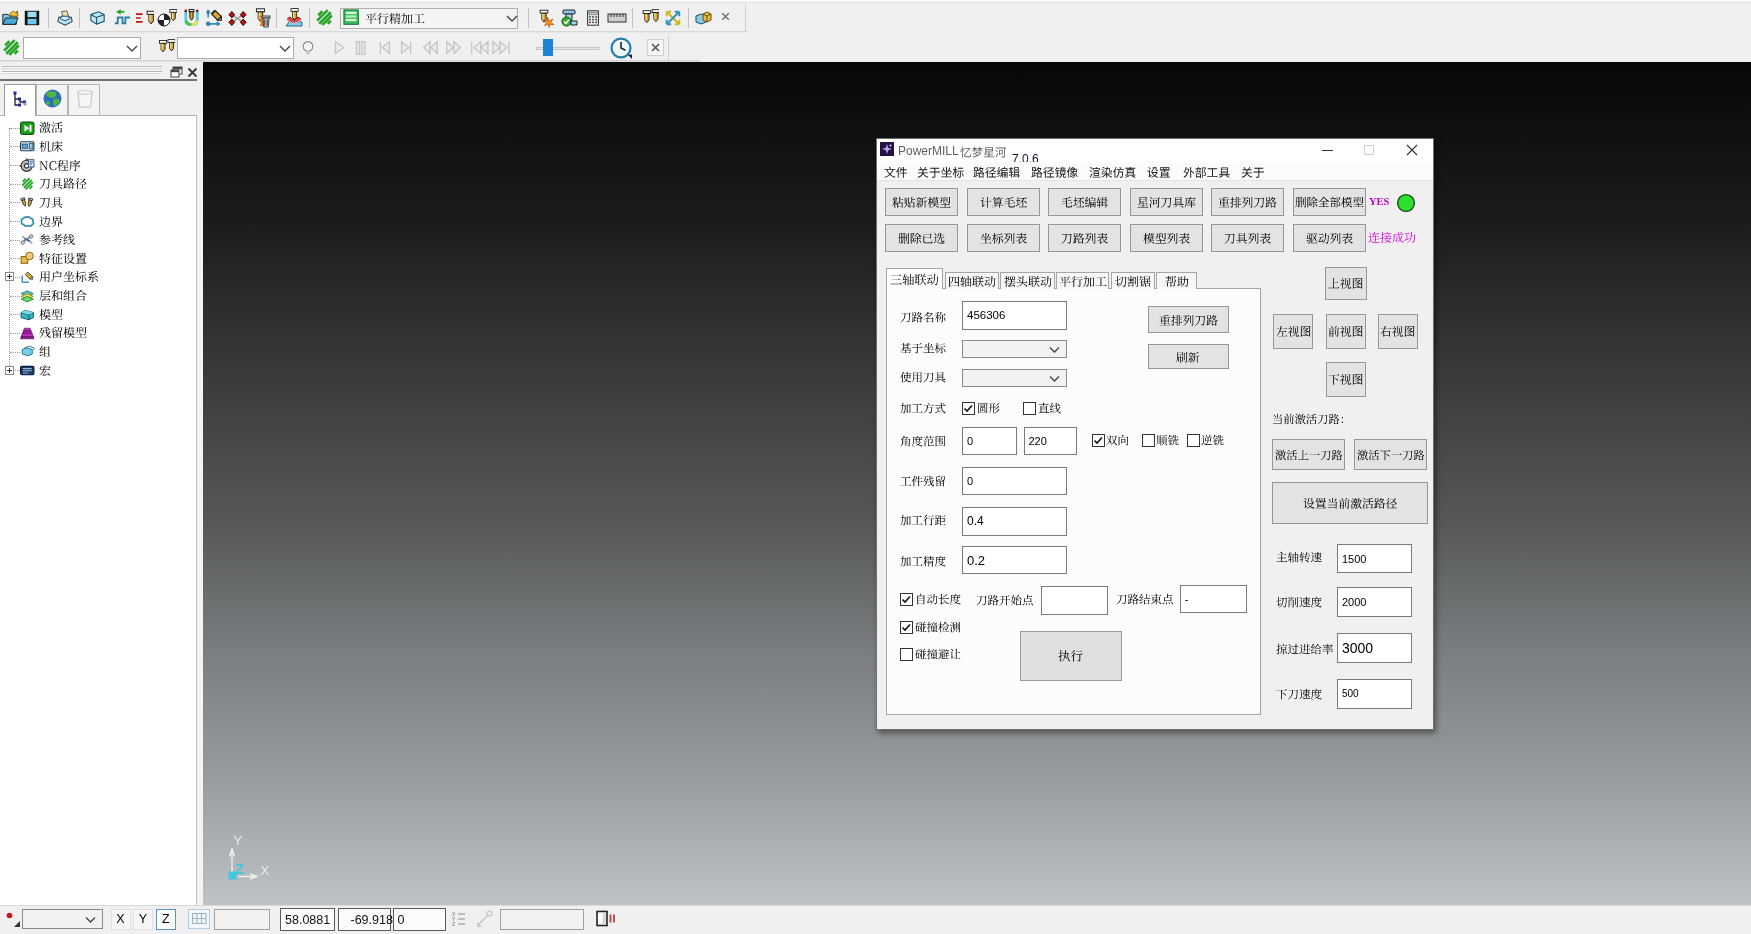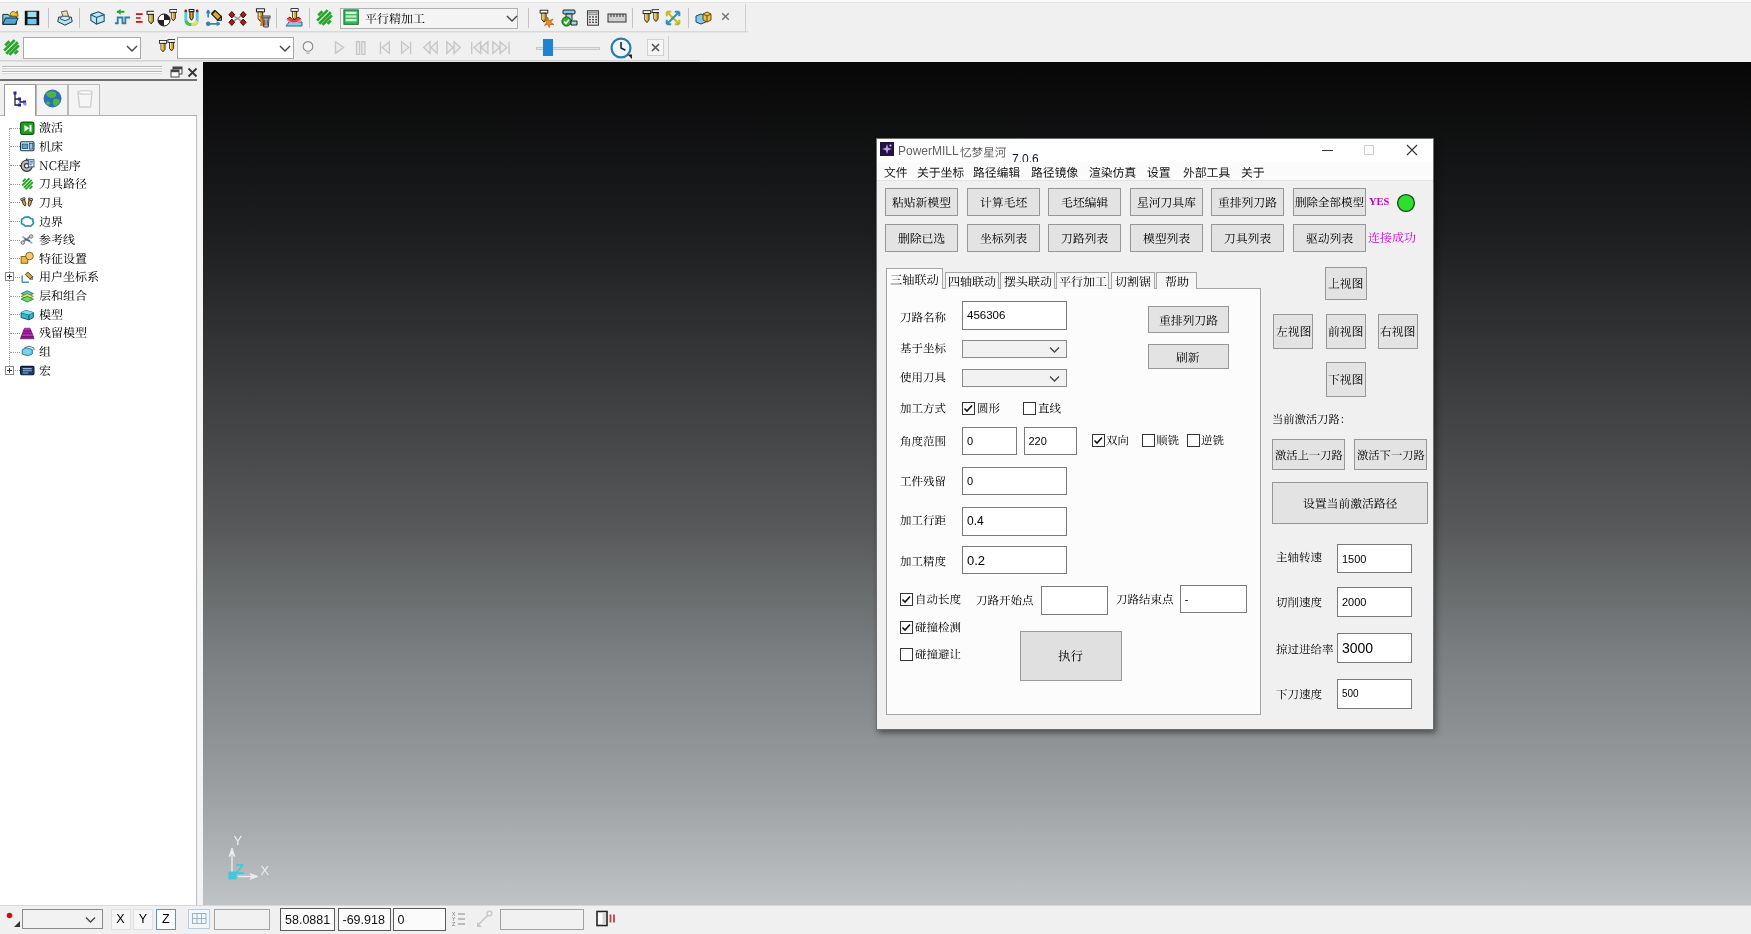--- a/index.html
+++ b/index.html
@@ -1277,21 +1277,21 @@
       <rect x="0.5" y="0.5" width="21" height="19" fill="#f4f7fa" stroke="#b4cce0"></rect>
       <g stroke="#9cb4c4" stroke-width="1.1" fill="none">
         <path d="M4 4.5 H18 M4 9.5 H18 M4 14.5 H18 M4.5 4 V15 M9 4 V15 M13.5 4 V15 M18 4 V15"></path>
       </g>
     </svg>
 <div style="position:absolute;left:214px;top:908.5px;width:56px;height:21px;background:#f1f1f1;border:1px solid #a2a2a2;"></div>
 <div style="position:absolute;left:280px;top:907.5px;width:55px;height:23px;background:#fbfbfb;border:1px solid #5a5a5a;">
       <div style="position:absolute;left:4px;top:4px;font-size:12.5px;color:#111">58.0881</div>
     </div>
 <div style="position:absolute;left:337.5px;top:907.5px;width:53px;height:23px;background:#fbfbfb;border:1px solid #5a5a5a;">
-      <div style="position:absolute;left:4px;top:4px;font-size:12.5px;color:#111">-69.918</div>
+      <div style="position:absolute;left:12px;top:4px;font-size:12.5px;color:#111">-69.918</div>
     </div>
 <div style="position:absolute;left:392.5px;top:907.5px;width:53px;height:23px;background:#fbfbfb;border:1px solid #5a5a5a;">
       <div style="position:absolute;left:4px;top:4px;font-size:12.5px;color:#111">0</div>
     </div>
 <svg class="abs" style="left:451px;top:910px" width="17" height="18">
       <g font-size="5.5" fill="#7a7a7a" font-family="Liberation Mono">
         <text x="1" y="6">X</text>
         <text x="1" y="11">Y</text>
         <text x="1" y="16">Z</text>
       </g>

